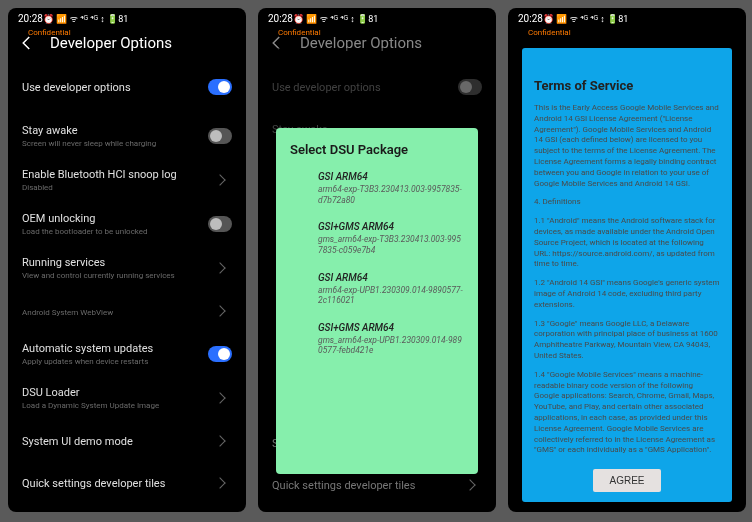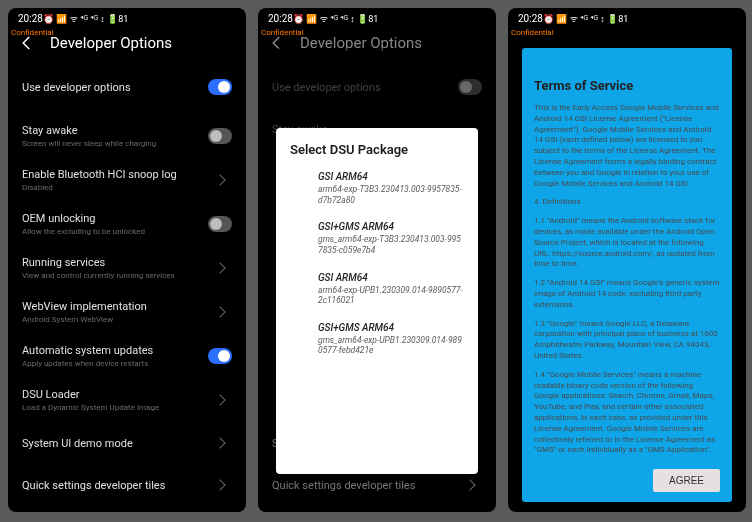--- a/index.html
+++ b/index.html
@@ -29,21 +29,21 @@
     justify-content: flex-start;
     align-items: center;
     padding: 0 10px;
     font-size: 10px;
     color: #fff;
   }
   .status-icons { display: flex; gap: 3px; align-items: center; font-size: 9px; }
   .conf-label {
     position: absolute;
     top: 20px;
-    left: 3px;
+    left: 20px;
     color: #ff7a00;
     font-size: 8px;
   }
   .header {
     display: flex;
     align-items: flex-start;
     padding: 6px 10px 10px 10px;
     gap: 14px;
   }
   .header-title {
@@ -105,21 +105,21 @@
   .scrim {
     position: absolute;
     top: 40px; left: 0; right: 0; bottom: 0;
     background: rgba(0,0,0,0.45);
   }
   .dialog {
     position: absolute;
     top: 120px;
     left: 18px; right: 18px;
     bottom: 38px;
-    background: #ffffff;
+    background: #86efac;
     color: #1a1a1a;
     border-radius: 4px;
     padding: 14px 14px;
     overflow: hidden;
   }
   .dialog-title {
     font-size: 13px;
     font-weight: 600;
     margin-bottom: 14px;
   }
@@ -147,21 +147,21 @@
   .tos-body {
     font-size: 8px;
     color: #4a4a4a;
     line-height: 1.35;
     flex: 1;
     overflow: hidden;
   }
   .tos-body p { margin-bottom: 8px; }
   .agree-row {
     display: flex;
-    justify-content: flex-end;
+    justify-content: center;
     padding-top: 6px;
   }
   .agree-btn {
     background: #e5e1e0;
     color: #333;
     font-size: 10px;
     padding: 6px 16px;
     border: none;
     border-radius: 2px;
   }
@@ -210,38 +210,37 @@
           <div class="row-title">Enable Bluetooth HCI snoop log</div>
           <div class="row-sub">Disabled</div>
         </div>
         <div class="row-accessory">
           <div class="chevron"></div>
         </div>
       </div>
       <div class="row">
         <div class="row-main">
           <div class="row-title">OEM unlocking</div>
-          <div class="row-sub">Allow the excluding to be unlocked</div>
+          <div class="row-sub">Load the bootloader to be unlocked</div>
         </div>
         <div class="row-accessory">
           <div class="toggle off"></div>
         </div>
       </div>
       <div class="row">
         <div class="row-main">
           <div class="row-title">Running services</div>
           <div class="row-sub">View and control currently running services</div>
         </div>
         <div class="row-accessory">
           <div class="chevron"></div>
         </div>
       </div>
       <div class="row">
         <div class="row-main">
-          <div class="row-title">WebView implementation</div>
           <div class="row-sub">Android System WebView</div>
         </div>
         <div class="row-accessory">
           <div class="chevron"></div>
         </div>
       </div>
       <div class="row">
         <div class="row-main">
           <div class="row-title">Automatic system updates</div>
           <div class="row-sub">Apply updates when device restarts</div>

